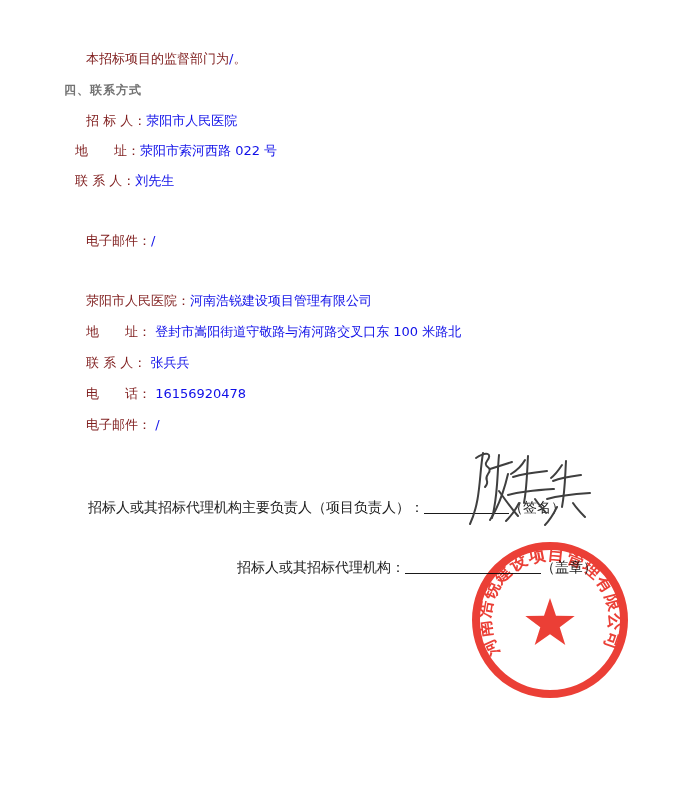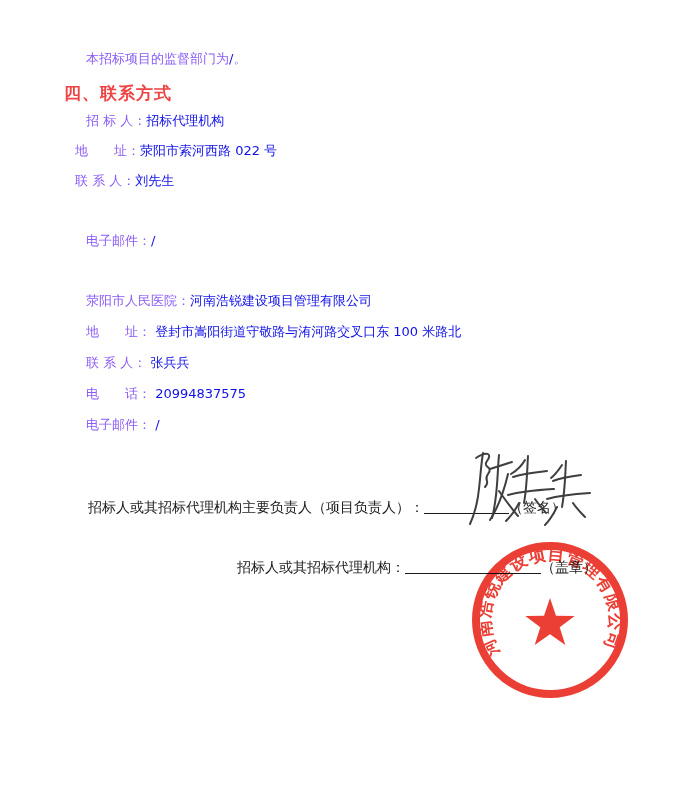--- a/index.html
+++ b/index.html
@@ -7,23 +7,23 @@
   .page {
     position: relative;
     width: 681px;
     height: 785px;
     background: #ffffff;
     font-family: "DejaVu Sans", "Liberation Sans", sans-serif;
     color: #1a1a1a;
     overflow: hidden;
   }
   .line { position: absolute; font-size: 13px; line-height: 15px; white-space: pre; }
-  .lbl { color: #8b5cf6; white-space: pre; }
+  .lbl { color: #7f1d1d; white-space: pre; }
   .val { color: #0f0fe8; white-space: pre; }
-  .heading { position: absolute; font-size: 17px; font-weight: bold; color: #ef4444; letter-spacing: 1px; white-space: pre; text-align: right; }
+  .heading { position: absolute; font-size: 12px; font-weight: bold; color: #737373; letter-spacing: 1px; white-space: pre; text-align: right; }
   .sigline { position: absolute; font-size: 14px; color: #1a1a1a; white-space: pre; }
   .uline {
     display: inline-block;
     border-bottom: 1px solid #1a1a1a;
     height: 14px;
     vertical-align: -2px;
   }
   .sig-svg { position: absolute; left: 462px; top: 446px; pointer-events: none; }
   .stamp-svg {
     position: absolute; left: 465px; top: 535px;
@@ -33,29 +33,29 @@
 </style>
 </head>
 <body>
 
 <div class="page">
 
   <div class="line" style="left:86px; top:51px"><span class="lbl">本招标项目的监督部门为</span><span class="val">/</span><span class="lbl">。</span></div>
 
   <div class="heading" style="left:64px; top:82px">四、联系方式</div>
 
-  <div class="line" style="left:86px; top:113px"><span class="lbl">招 标 人：</span><span class="val">招标代理机构</span></div>
+  <div class="line" style="left:86px; top:113px"><span class="lbl">招 标 人：</span><span class="val">荥阳市人民医院</span></div>
   <div class="line" style="left:75px; top:143px"><span class="lbl">地　　址：</span><span class="val">荥阳市索河西路 022 号</span></div>
   <div class="line" style="left:75px; top:173px"><span class="lbl">联 系 人：</span><span class="val">刘先生</span></div>
   <div class="line" style="left:86px; top:233px"><span class="lbl">电子邮件：</span><span class="val">/</span></div>
 
   <div class="line" style="left:86px; top:293px"><span class="lbl">荥阳市人民医院：</span><span class="val">河南浩锐建设项目管理有限公司</span></div>
   <div class="line" style="left:86px; top:324px"><span class="lbl">地　　址：</span><span class="val"> 登封市嵩阳街道守敬路与洧河路交叉口东 100 米路北</span></div>
   <div class="line" style="left:86px; top:355px"><span class="lbl">联 系 人：</span><span class="val"> 张兵兵</span></div>
-  <div class="line" style="left:86px; top:386px"><span class="lbl">电　　话：</span><span class="val"> 20994837575</span></div>
+  <div class="line" style="left:86px; top:386px"><span class="lbl">电　　话：</span><span class="val"> 16156920478</span></div>
   <div class="line" style="left:86px; top:417px"><span class="lbl">电子邮件：</span><span class="val"> /</span></div>
 
   <div class="sigline" style="left:88px; top:499px"><span>招标人或其招标代理机构主要负责人（项目负责人）：</span><span class="uline" style="width:85px"></span><span>（签名）</span></div>
 
   <div class="sigline" style="left:237px; top:559px"><span>招标人或其招标代理机构：</span><span class="uline" style="width:136px"></span><span>（盖章）</span></div>
 
   <svg class="sig-svg" width="135" height="88" viewBox="0 0 135 88" aria-label="signature">
     <g fill="none" stroke-width="2" stroke-linecap="round" stroke-linejoin="round" stroke="#3f3f3f">
 
       <path d="M14,12 C24,5 31,7 25,15 C20,22 32,20 26,28 C21,35 29,34 23,41"></path>

